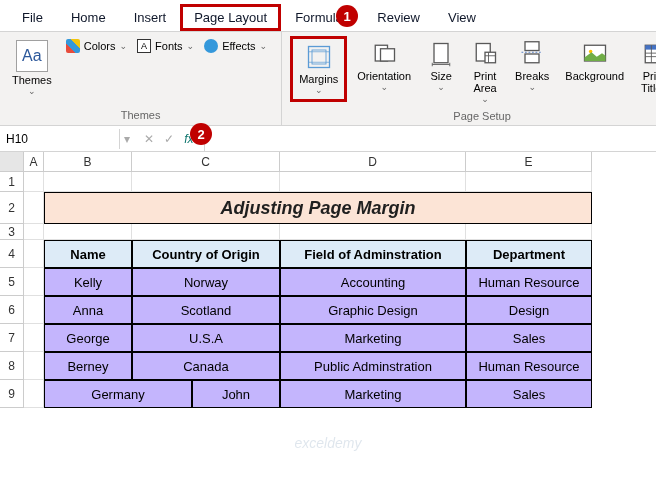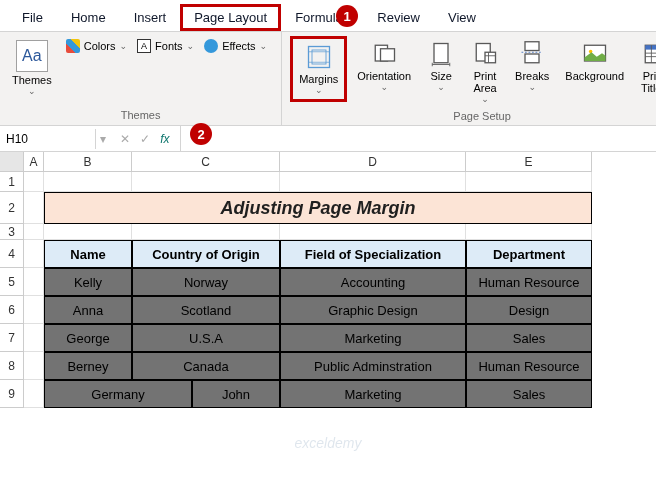--- a/index.html
+++ b/index.html
@@ -34,21 +34,21 @@
     
     .margins-btn { border: 3px solid #c00000; }
     .margins-icon svg { width: 28px; height: 28px; }
     .orient-icon, .size-icon, .printarea-icon, .breaks-icon, .bg-icon, .titles-icon { color: #595959; }
     
     .callout { position: absolute; width: 22px; height: 22px; background: #c00000; border-radius: 50%; color: #fff; font-weight: bold; display: flex; align-items: center; justify-content: center; font-size: 13px; z-index: 10; }
     .callout-1 { top: 5px; left: 336px; }
     .callout-2 { top: 123px; left: 190px; }
     
     .formula-bar { display: flex; align-items: center; border-bottom: 1px solid #d4d4d4; height: 26px; background: #fff; }
-    .name-box { width: 96px; border-right: 1px solid #d4d4d4; padding: 3px 6px; font-size: 12px; }
+    .name-box { width: 120px; border-right: 1px solid #d4d4d4; padding: 3px 6px; font-size: 12px; }
     .fb-btns { display: flex; gap: 10px; padding: 0 10px; color: #aaa; }
     .fx { font-style: italic; color: #0f766e; }
     
     .sheet-area { display: flex; }
     .corner { width: 24px; height: 20px; background: #e6e6e6; border-right: 1px solid #ccc; border-bottom: 1px solid #ccc; }
     .col-h { height: 20px; border-right: 1px solid #ccc; border-bottom: 1px solid #ccc; text-align: center; line-height: 20px; font-size: 12px; color: #333; }
     .col-A { width: 20px; }
     .col-B { width: 88px; }
     .col-C { width: 148px; }
     .col-D { width: 186px; }
@@ -56,21 +56,21 @@
     .row-h { width: 24px; border-right: 1px solid #ccc; border-bottom: 1px solid #ccc; text-align: center; font-size: 12px; color: #333; display: flex; align-items: center; justify-content: center; }
     .cell { border-right: 1px solid #e0e0e0; border-bottom: 1px solid #e0e0e0; padding: 0; display: flex; align-items: center; justify-content: center; font-size: 12px; }
     .r1 { height: 20px; }
     .r2 { height: 32px; }
     .rN { height: 28px; }
     
     .title-merge { width: 548px; background: #fce4d6; font-size: 18px; font-weight: bold; font-style: italic; color: #1f1f1f; border: 1px solid #000; }
     .r3 { height: 16px; }
     
     .th { background: #ddebf7; font-weight: bold; font-size: 13px; border: 1px solid #000 !important; }
-    .td { border: 1px solid #000 !important; background: #737373; font-size: 13px; }
+    .td { border: 1px solid #000 !important; background: #c4b5fd; font-size: 13px; }
     
     .watermark { position: absolute; bottom: 50px; left: 50%; transform: translateX(-50%); opacity: 0.15; font-size: 14px; color: #2e5c8a; pointer-events: none; font-style: italic; }
   </style>
 </head>
 <body>
 
 <div class="tabs">
   <div class="tab">File</div>
   <div class="tab">Home</div>
   <div class="tab">Insert</div>
@@ -245,21 +245,21 @@
       <div class="cell col-C r3"></div>
       <div class="cell col-D r3"></div>
       <div class="cell col-E r3"></div>
     </div>
 
     <div style="display:flex">
       <div class="row-h rN">4</div>
       <div class="cell col-A rN"></div>
       <div class="cell th col-B rN">Name</div>
       <div class="cell th col-C rN">Country of Origin</div>
-      <div class="cell th col-D rN">Field of Specialization</div>
+      <div class="cell th col-D rN">Field of Adminstration</div>
       <div class="cell th col-E rN">Department</div>
     </div>
 
     <div style="display:flex">
         <div class="row-h rN">5</div>
         <div class="cell col-A rN"></div>
         <div class="cell td col-B rN">Kelly</div>
         <div class="cell td col-C rN">Norway</div>
         <div class="cell td col-D rN">Accounting</div>
         <div class="cell td col-E rN">Human Resource</div>

